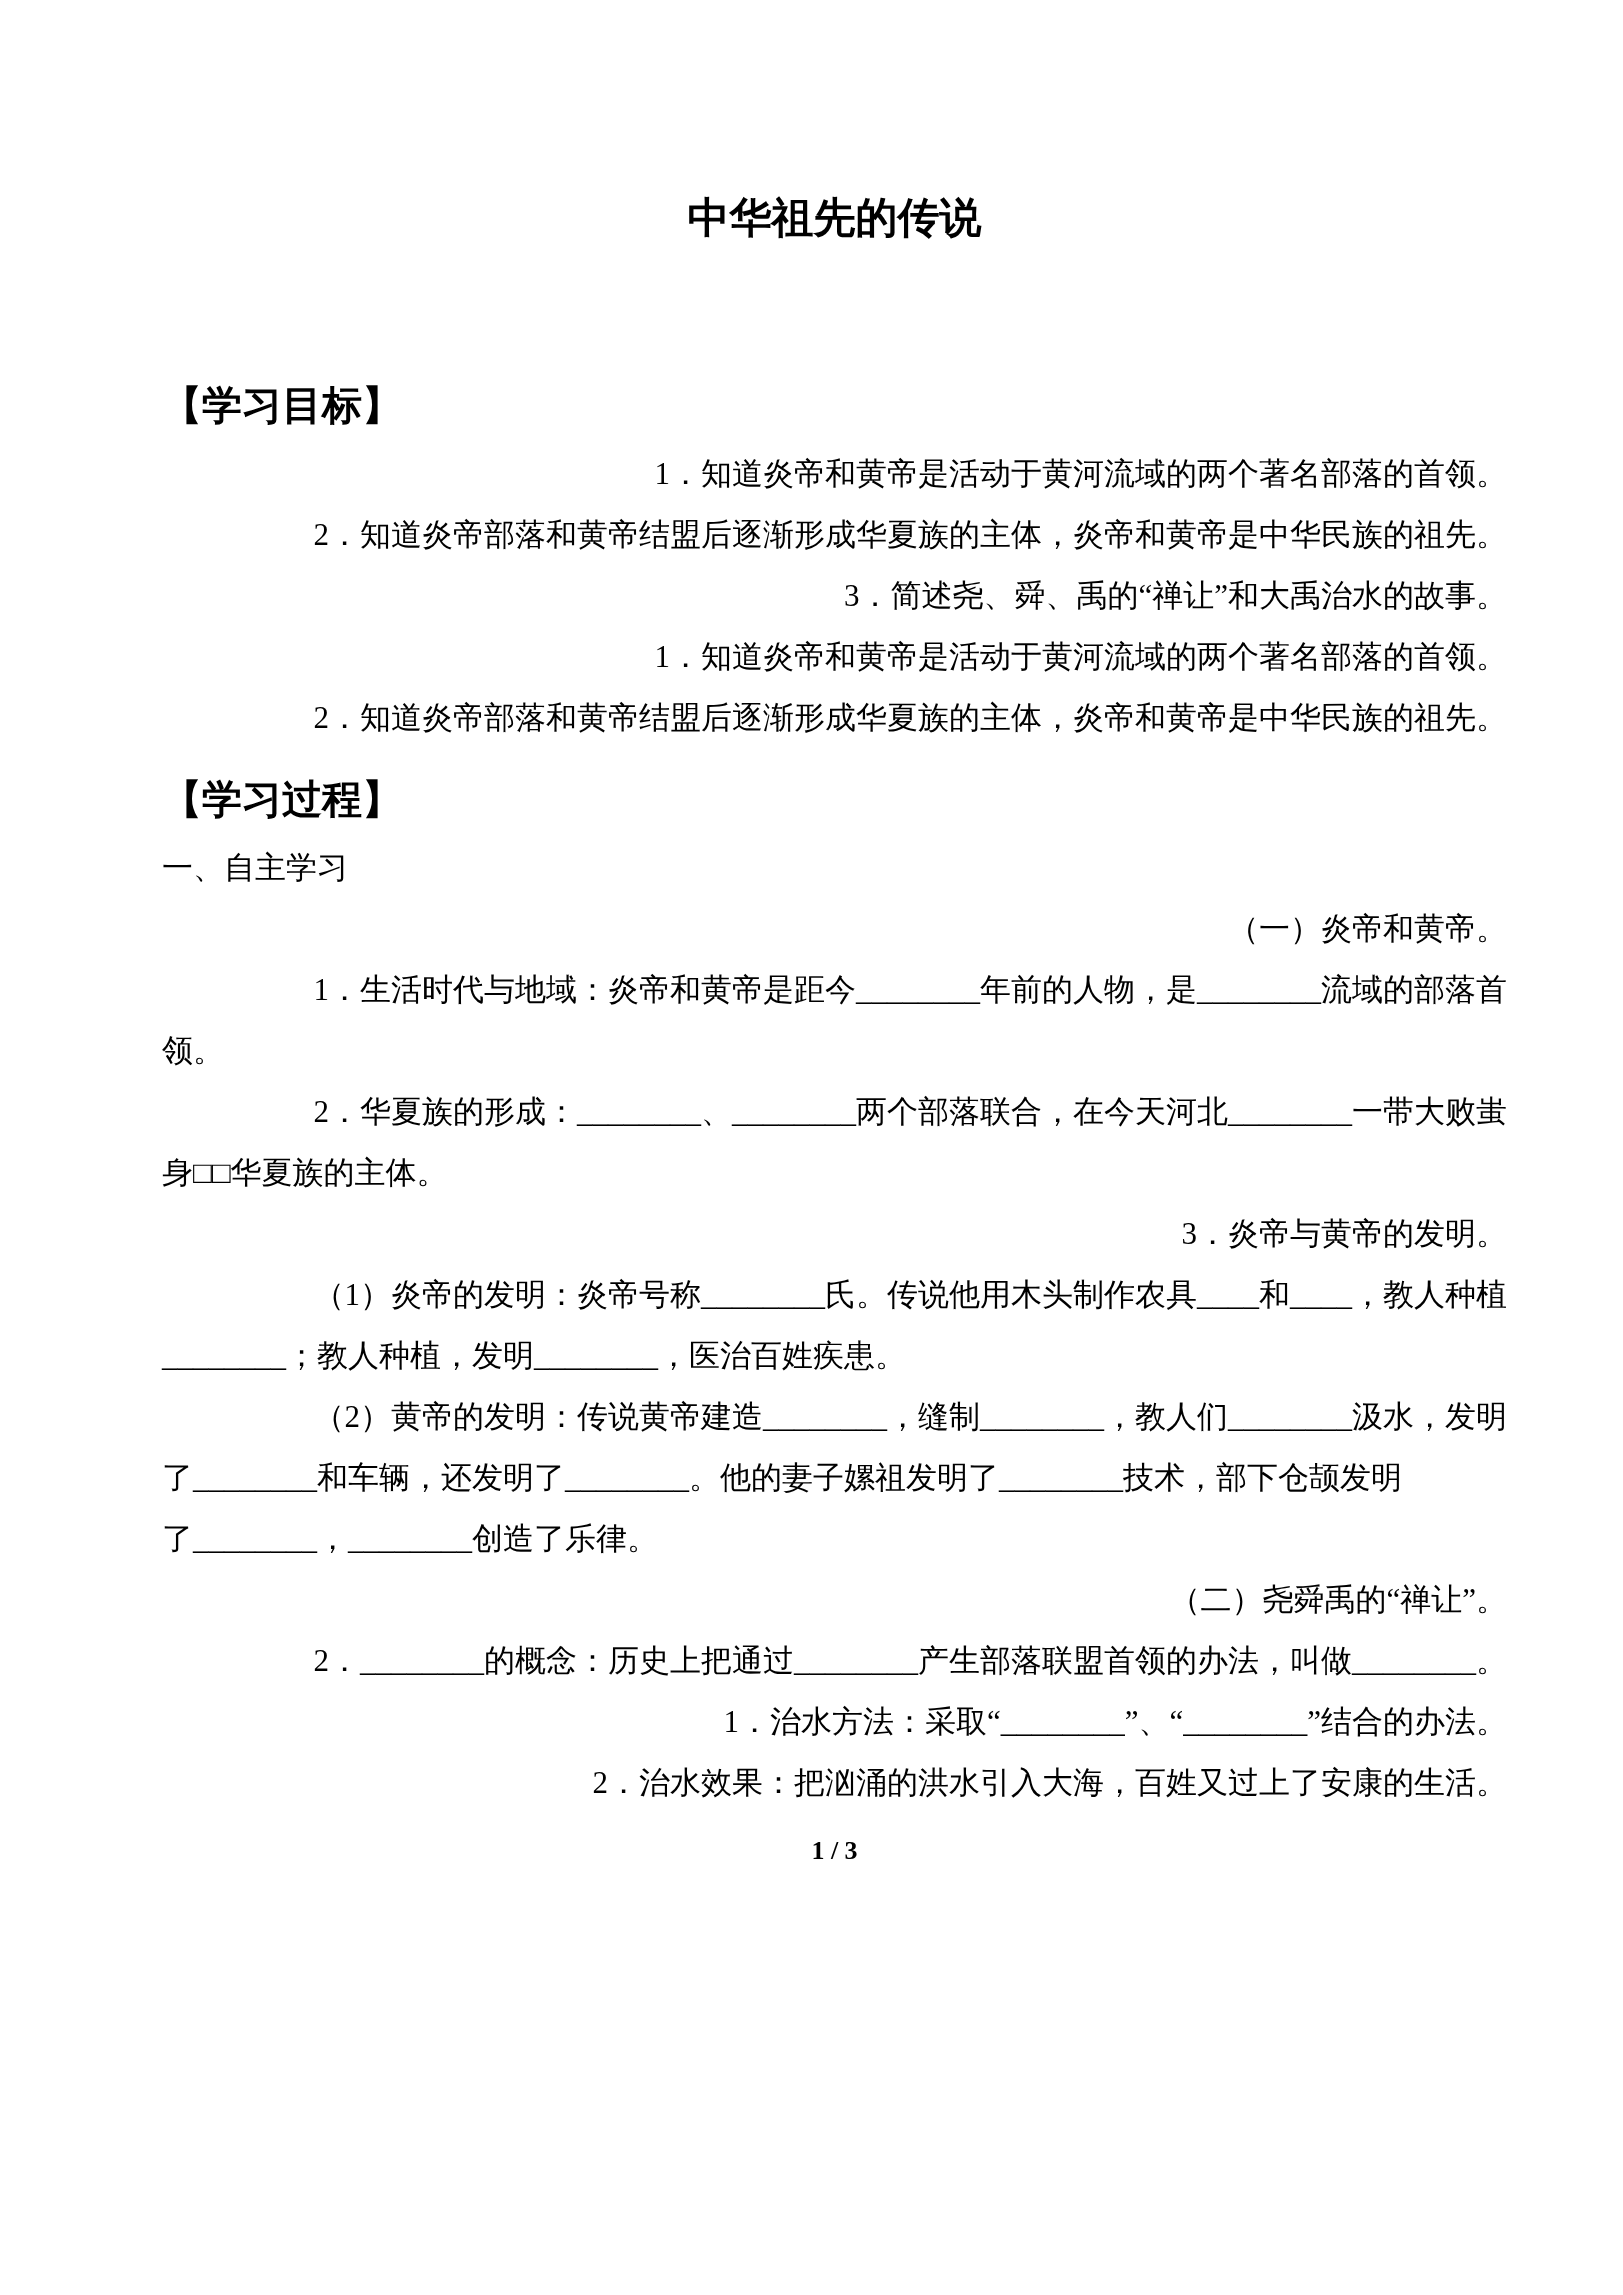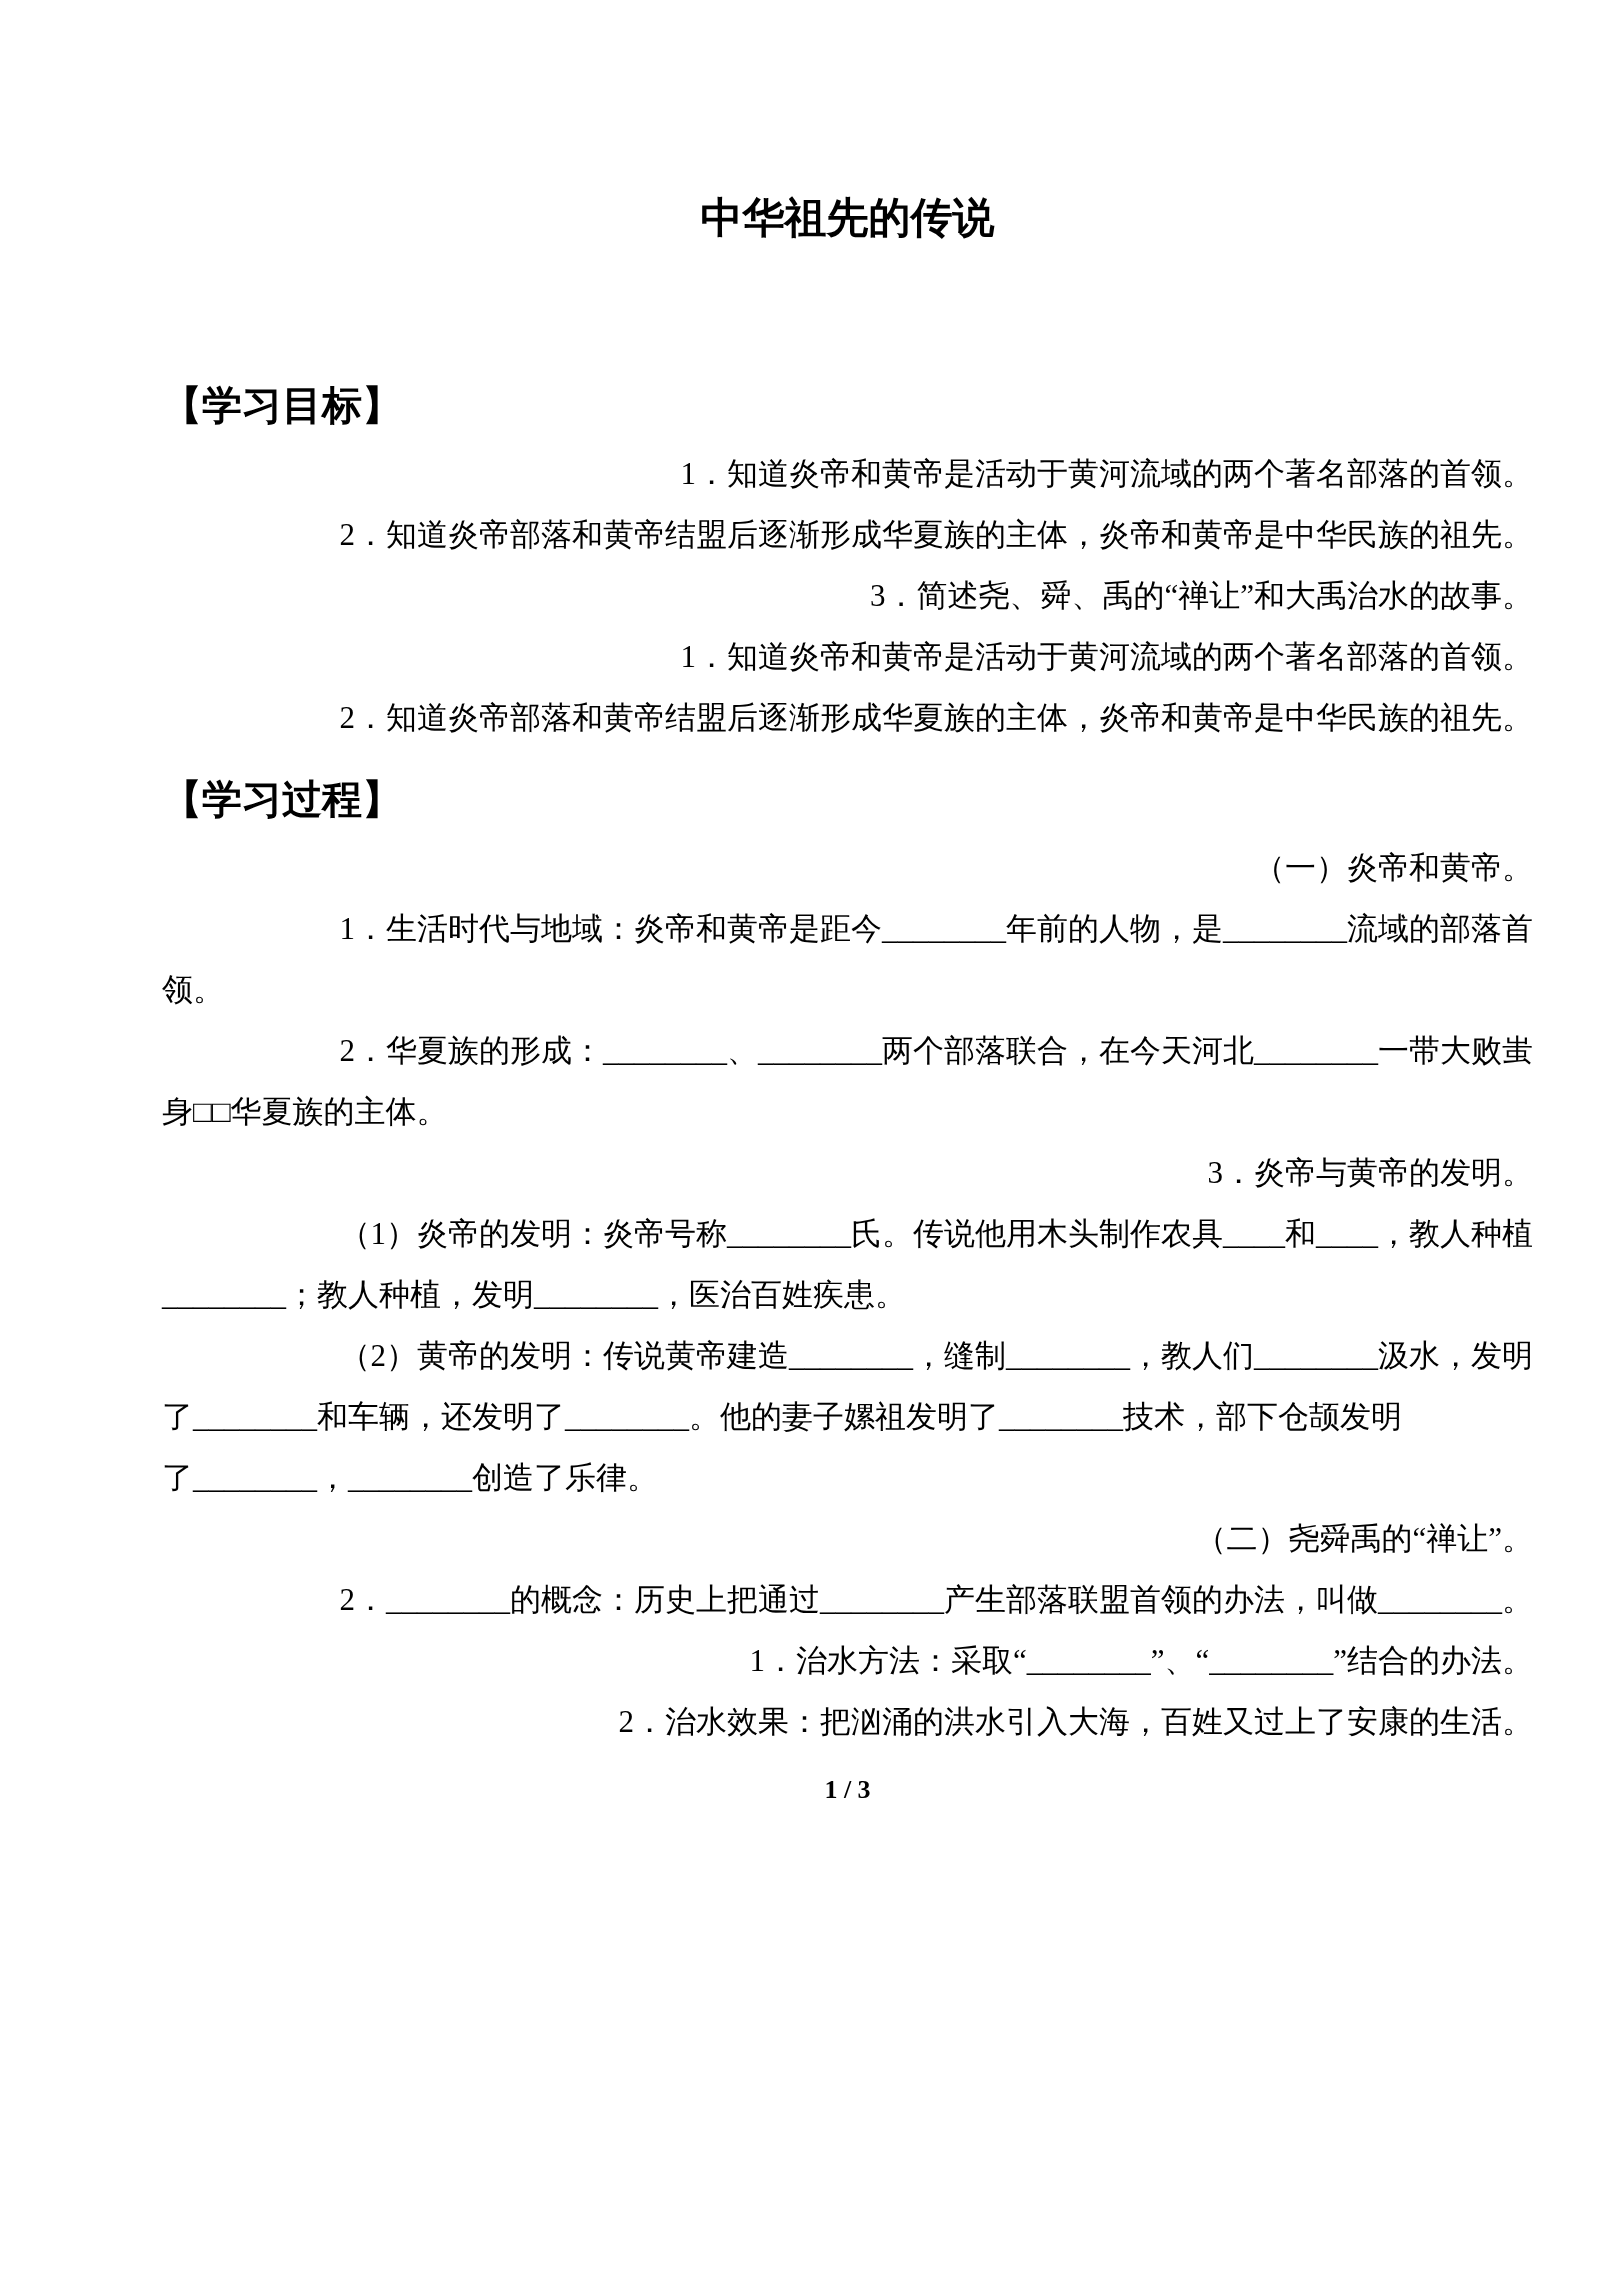--- a/index.html
+++ b/index.html
@@ -8,21 +8,21 @@
     background: #ffffff;
   }
   .page {
     position: relative;
     width: 1623px;
     height: 2295px;
     background: #ffffff;
     color: #000000;
     font-family: "Liberation Serif", "DejaVu Serif", serif;
     box-sizing: border-box;
-    padding: 184px 90px 0 162px;
+    padding: 184px 116px 0 162px;
     overflow: hidden;
   }
   .doc-title {
     font-size: 42px;
     font-weight: bold;
     text-align: center;
     line-height: 68px;
     margin: 0 0 116px 0;
     white-space: nowrap;
   }
@@ -63,20 +63,21 @@
 
   <h2 class="sec-header h1">【学习目标】</h2>
   <p class="line indent">1．知道炎帝和黄帝是活动于黄河流域的两个著名部落的首领。</p>
   <p class="line indent">2．知道炎帝部落和黄帝结盟后逐渐形成华夏族的主体，炎帝和黄帝是中华民族的祖先。</p>
   <p class="line indent">3．简述尧、舜、禹的“禅让”和大禹治水的故事。</p>
 
   <p class="line indent">1．知道炎帝和黄帝是活动于黄河流域的两个著名部落的首领。</p>
   <p class="line indent">2．知道炎帝部落和黄帝结盟后逐渐形成华夏族的主体，炎帝和黄帝是中华民族的祖先。</p>
 
   <h2 class="sec-header h3">【学习过程】</h2>
+  <p class="line">一、自主学习</p>
   <p class="line indent">（一）炎帝和黄帝。</p>
   <p class="line indent">1．生活时代与地域：炎帝和黄帝是距今________年前的人物，是________流域的部落首</p>
   <p class="line">领。</p>
   <p class="line indent">2．华夏族的形成：________、________两个部落联合，在今天河北________一带大败蚩</p>
   <p class="line">身□□华夏族的主体。</p>
   <p class="line indent">3．炎帝与黄帝的发明。</p>
   <p class="line indent">（1）炎帝的发明：炎帝号称________氏。传说他用木头制作农具____和____，教人种植</p>
   <p class="line">________；教人种植，发明________，医治百姓疾患。</p>
   <p class="line indent">（2）黄帝的发明：传说黄帝建造________，缝制________，教人们________汲水，发明</p>
   <p class="line">了________和车辆，还发明了________。他的妻子嫘祖发明了________技术，部下仓颉发明</p>

